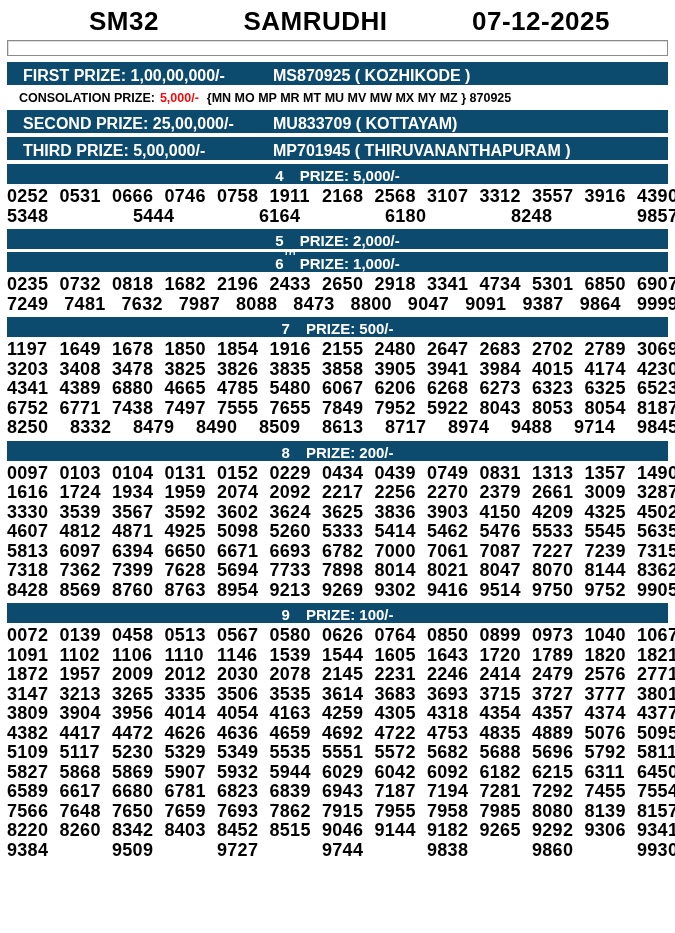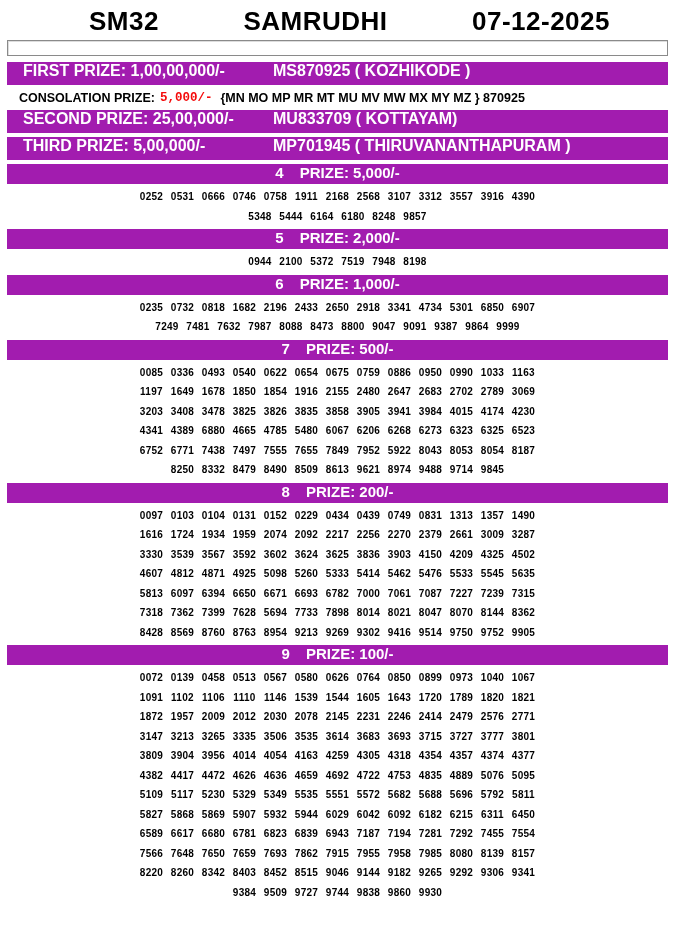--- a/index.html
+++ b/index.html
@@ -3,30 +3,30 @@
 <meta charset="utf-8">
 <style>
   html,body{margin:0;padding:0;background:#fff;}
   body{width:675px;height:933px;overflow:hidden;
        font-family:"Liberation Sans",sans-serif;font-weight:bold;color:#000;}
   .page{padding:5px 7px 0;}
   .titlebar{display:flex;justify-content:space-between;align-items:center;
             padding:2px 58px 2px 82px;height:28px;font-size:26px;letter-spacing:.5px;}
   .blank-box{height:14px;border:1px solid #8a8a8a;background:#fff;margin:3px 0 6px;
              box-shadow:inset 1px 1px 0 #ddd;}
-  .bar{background:#a21caf;color:#fff;display:flex;align-items:flex-start;
+  .bar{background:#0c4a6e;color:#fff;display:flex;align-items:flex-end;
        height:23px;font-size:16px;margin-bottom:4px;white-space:pre;}
   .prize-bar .bar-label{padding-left:16px;width:250px;flex:none;}
   .consolation{display:flex;align-items:flex-end;height:16px;margin:0 0 5px;
                padding-left:12px;font-size:12.5px;white-space:pre;}
-  .consolation .amt{margin:0 8px 0 5px;font-family:Liberation Mono, monospace;}
+  .consolation .amt{margin:0 8px 0 5px;}
   .tier-bar{justify-content:center;height:20px;font-size:15px;margin:3px 0 3px;}
   .sup{font-size:9px;align-self:flex-start;padding-top:18px;}
-  .num-row{display:flex;justify-content:center;
-           font-size:10px;line-height:19.5px;letter-spacing:.3px;}
+  .num-row{display:flex;justify-content:space-between;
+           font-size:18px;line-height:19.5px;letter-spacing:.3px;}
   .num{width:31px;text-align:center;}
   .tier{margin-bottom:2px;}
 </style>
 </head>
 <body>
 
 <div class="page">
 
   <div class="titlebar">
     <span>SM32</span>
@@ -79,28 +79,20 @@
           <span class="num">5348</span>
           <span class="num">5444</span>
           <span class="num">6164</span>
           <span class="num">6180</span>
           <span class="num">8248</span>
           <span class="num">9857</span>
         </div>
       </section>
       <section class="tier">
         <div class="bar tier-bar"><span>5</span><span class="sup">TH</span><span> PRIZE: 2,000/-</span></div>
-        <div class="num-row">
-          <span class="num">0944</span>
-          <span class="num">2100</span>
-          <span class="num">5372</span>
-          <span class="num">7519</span>
-          <span class="num">7948</span>
-          <span class="num">8198</span>
-        </div>
       </section>
       <section class="tier">
         <div class="bar tier-bar"><span>6</span><span class="sup">TH</span><span> PRIZE: 1,000/-</span></div>
         <div class="num-row">
           <span class="num">0235</span>
           <span class="num">0732</span>
           <span class="num">0818</span>
           <span class="num">1682</span>
           <span class="num">2196</span>
           <span class="num">2433</span>
@@ -123,35 +115,20 @@
           <span class="num">9047</span>
           <span class="num">9091</span>
           <span class="num">9387</span>
           <span class="num">9864</span>
           <span class="num">9999</span>
         </div>
       </section>
       <section class="tier">
         <div class="bar tier-bar"><span>7</span><span class="sup">TH</span><span> PRIZE: 500/-</span></div>
         <div class="num-row">
-          <span class="num">0085</span>
-          <span class="num">0336</span>
-          <span class="num">0493</span>
-          <span class="num">0540</span>
-          <span class="num">0622</span>
-          <span class="num">0654</span>
-          <span class="num">0675</span>
-          <span class="num">0759</span>
-          <span class="num">0886</span>
-          <span class="num">0950</span>
-          <span class="num">0990</span>
-          <span class="num">1033</span>
-          <span class="num">1163</span>
-        </div>
-        <div class="num-row">
           <span class="num">1197</span>
           <span class="num">1649</span>
           <span class="num">1678</span>
           <span class="num">1850</span>
           <span class="num">1854</span>
           <span class="num">1916</span>
           <span class="num">2155</span>
           <span class="num">2480</span>
           <span class="num">2647</span>
           <span class="num">2683</span>
@@ -204,21 +181,21 @@
           <span class="num">8054</span>
           <span class="num">8187</span>
         </div>
         <div class="num-row">
           <span class="num">8250</span>
           <span class="num">8332</span>
           <span class="num">8479</span>
           <span class="num">8490</span>
           <span class="num">8509</span>
           <span class="num">8613</span>
-          <span class="num">9621</span>
+          <span class="num">8717</span>
           <span class="num">8974</span>
           <span class="num">9488</span>
           <span class="num">9714</span>
           <span class="num">9845</span>
         </div>
       </section>
       <section class="tier">
         <div class="bar tier-bar"><span>8</span><span class="sup">TH</span><span> PRIZE: 200/-</span></div>
         <div class="num-row">
           <span class="num">0097</span>

